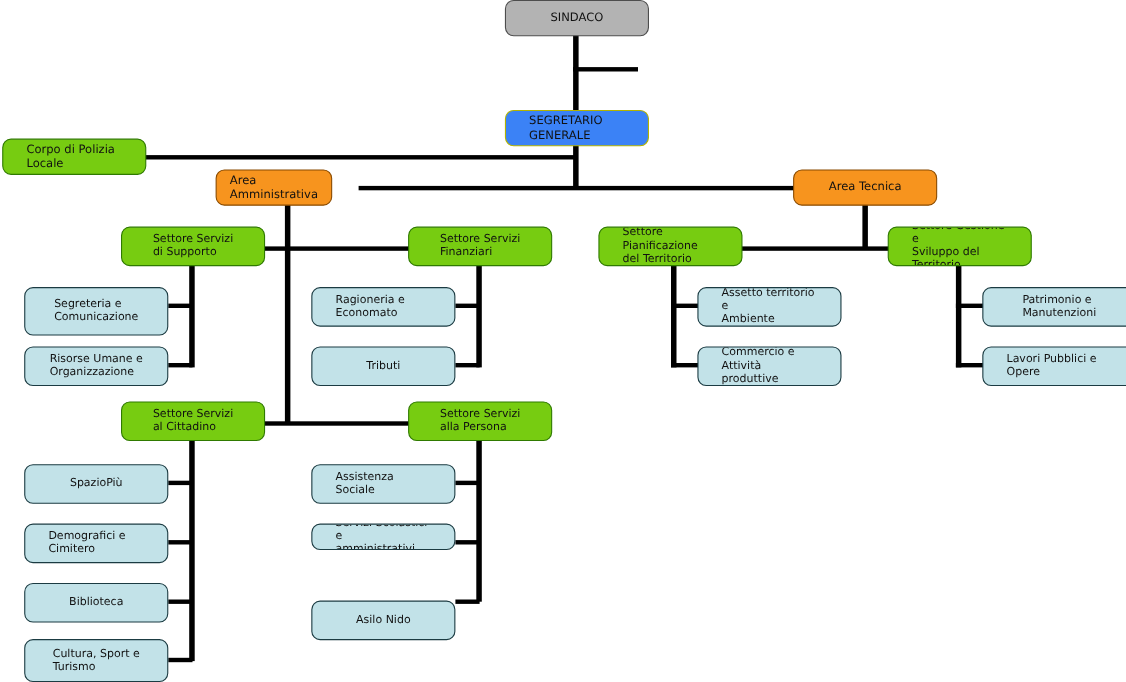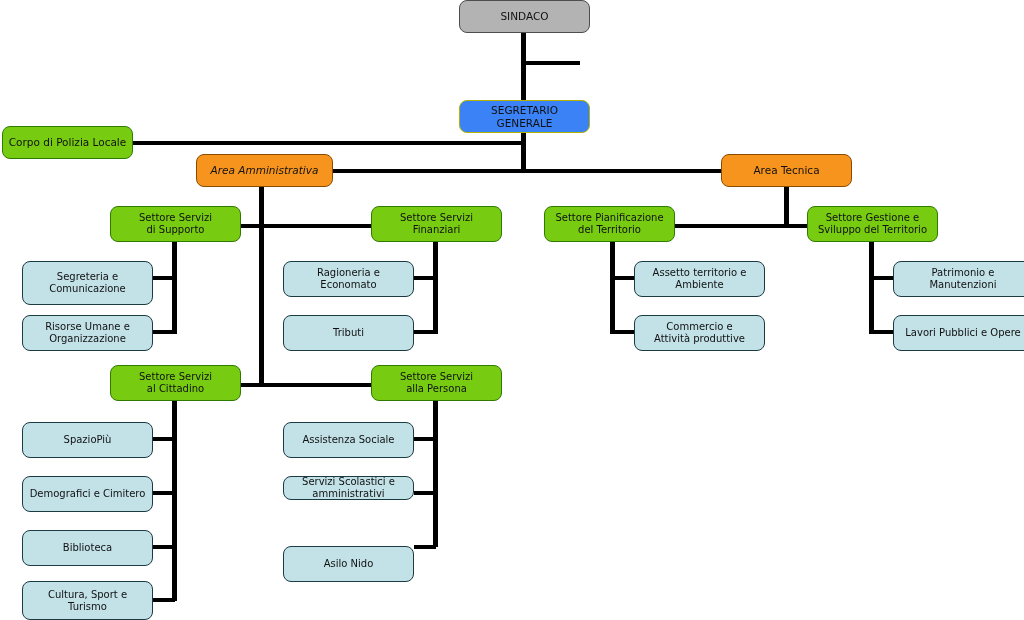--- a/index.html
+++ b/index.html
@@ -17,24 +17,23 @@
     font-family: "DejaVu Sans", "Liberation Sans", sans-serif;
   }
   .node {
     position: absolute;
     box-sizing: border-box;
     border: 1.5px solid #1b1b1b;
     border-radius: 8px;
     display: flex;
     align-items: center;
     justify-content: center;
-    text-align: center;
     color: #111111;
     line-height: 1.18;
-    padding: 2px 4px;
+    padding: 2px 21px;
     z-index: 3;
     white-space: pre-line;
     overflow: hidden;
   }
   .n-gray   { background: #b3b3b3; border-color: #4d4d4d; font-size: 10.5px; }
   .n-yellow { background: #3b82f6; border-color: #b3b300; font-size: 10.5px; }
   .n-orange { background: #f7941e; border-color: #8a4b00; font-size: 10.5px; }
   .n-green  { background: #77cc11; border-color: #2f7a00; font-size: 10px; }
   .n-blue   { background: #c2e2e8; border-color: #1b3b42; font-size: 10px; }
 
@@ -93,21 +92,21 @@
   <div class="ln" style="left:869px; top:276px; width:26px; height:4px;"></div>
   <div class="ln" style="left:869px; top:330px; width:26px; height:4px;"></div>
 
   <div class="node n-gray" style="left:459px; top:0px; width:131px; height:33px;">SINDACO</div>
 
 
   <div class="node n-yellow" style="left:459px; top:100px; width:131px; height:33px;">SEGRETARIO GENERALE</div>
 
   <div class="node n-green" style="left:2px; top:126px; width:131px; height:33px; font-size:10.5px;">Corpo di Polizia Locale</div>
 
-  <div class="node n-orange" style="left:196px; top:154px; width:137px; height:33px;font-style:italic;">Area Amministrativa</div>
+  <div class="node n-orange" style="left:196px; top:154px; width:106px; height:33px;">Area Amministrativa</div>
 
   <div class="node n-orange" style="left:721px; top:154px; width:131px; height:33px;">Area Tecnica</div>
 
   <div class="node n-green" style="left:110px; top:206px; width:131px; height:36px;">Settore Servizi
 di Supporto</div>
 
   <div class="node n-green" style="left:371px; top:206px; width:131px; height:36px;">Settore Servizi
 Finanziari</div>
 
   <div class="node n-green" style="left:544px; top:206px; width:131px; height:36px;">Settore Pianificazione

